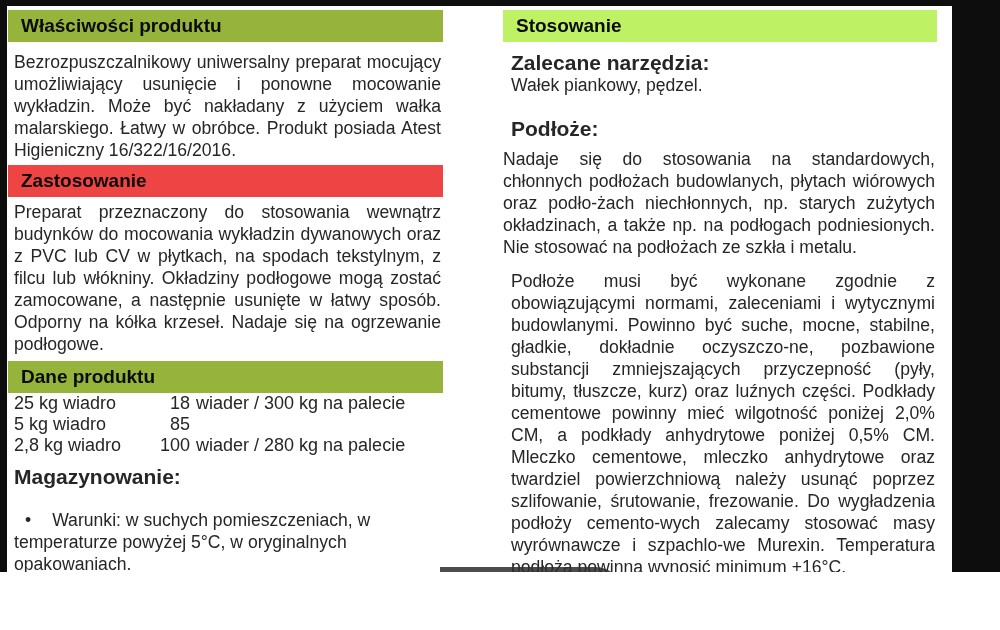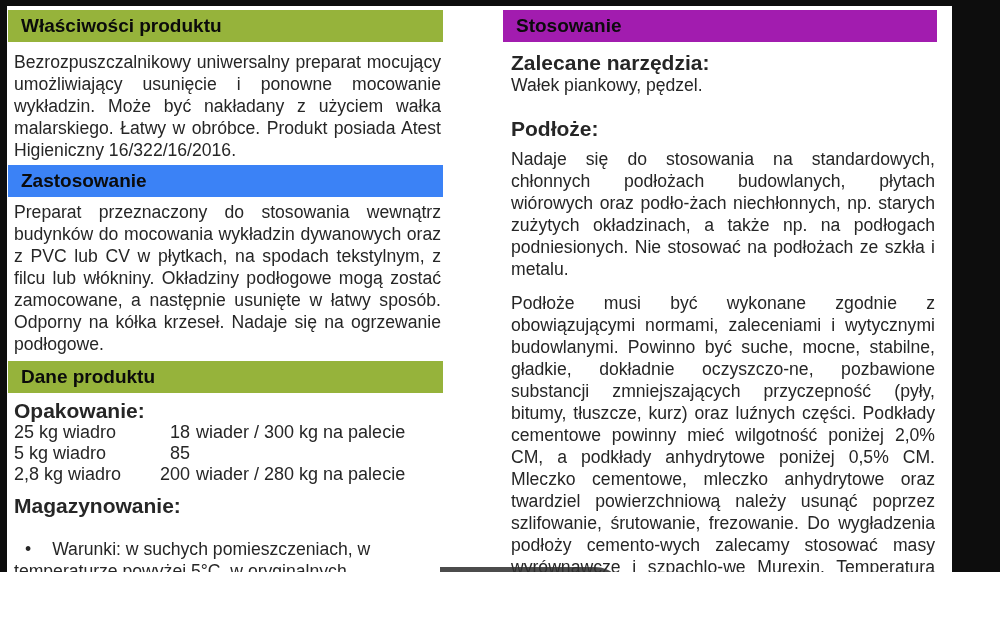--- a/index.html
+++ b/index.html
@@ -67,55 +67,54 @@
 <div id="screen">
 
   <div class="strip" id="strip-top"></div>
   <div class="strip" id="strip-left"></div>
   <div class="strip" id="strip-right"></div>
 
   <div class="col pt10" id="col-left">
     <div class="bar green-bar" style="background: rgb(150, 179, 59);">Właściwości produktu</div>
     <p class="body-text just mt9">Bezrozpuszczalnikowy uniwersalny preparat mocujący umożliwiający usunięcie i ponowne mocowanie wykładzin. Może być nakładany z użyciem wałka malarskiego. Łatwy w obróbce. Produkt posiada Atest Higieniczny 16/322/16/2016.</p>
 
-    <div class="bar green-bar mt4" style="background: #3b82f6;">Zastosowanie</div>
+    <div class="bar green-bar mt4" style="background: #ef4444;">Zastosowanie</div>
     <p class="body-text just mt4">Preparat przeznaczony do stosowania wewnątrz budynków do mocowania wykładzin dywanowych oraz z PVC lub CV w płytkach, na spodach tekstylnym, z filcu lub włókniny. Okładziny podłogowe mogą zostać zamocowane, a następnie usunięte w łatwy sposób. Odporny na kółka krzeseł. Nadaje się na ogrzewanie podłogowe.</p>
 
     <div class="bar green-bar mt6" style="background: rgb(150, 179, 59);">Dane produktu</div>
-    <p class="subhead mt7">Opakowanie:</p>
 
     <div class="pack-row">
       <span class="p-size">25 kg wiadro</span>
       <span class="p-num">18</span>
       <span class="p-detail">wiader / 300 kg na palecie</span>
     </div>
     <div class="pack-row">
       <span class="p-size">5 kg wiadro</span>
       <span class="p-num">85</span>
     </div>
     <div class="pack-row">
       <span class="p-size">2,8 kg wiadro</span>
-      <span class="p-num">200</span>
+      <span class="p-num">100</span>
       <span class="p-detail">wiader / 280 kg na palecie</span>
     </div>
 
     <p class="subhead mt10">Magazynowanie:</p>
     <p class="bullet mt3"><span class="dot">•</span><span>Warunki: w suchych pomieszczeniach, w temperaturze powyżej 5°C, w oryginalnych opakowaniach.</span></p>
     <p class="bullet"><span class="dot">•</span><span>Okres przechowywania: 12 miesięcy od daty produkcji.</span></p>
 
   </div>
 
   <div class="col pt10" id="col-right">
-    <div class="bar green-bar" style="background: #a21caf;">Stosowanie</div>
+    <div class="bar green-bar" style="background: #bef264;">Stosowanie</div>
 
     <p class="subhead mt10" style="margin-left:8px;">Zalecane narzędzia:</p>
     <p class="body-text" style="margin-left:8px;">Wałek piankowy, pędzel.</p>
 
     <p class="subhead mt22" style="margin-left:8px;">Podłoże:</p>
-    <p class="body-text just mt8" style="margin-left:8px;">Nadaje się do stosowania na standardowych, chłonnych podłożach budowlanych, płytach wiórowych oraz podło-żach niechłonnych, np. starych zużytych okładzinach, a także np. na podłogach podniesionych. Nie stosować na podłożach ze szkła i metalu.</p>
+    <p class="body-text just mt8" style="margin-left:0;">Nadaje się do stosowania na standardowych, chłonnych podłożach budowlanych, płytach wiórowych oraz podło-żach niechłonnych, np. starych zużytych okładzinach, a także np. na podłogach podniesionych. Nie stosować na podłożach ze szkła i metalu.</p>
     <p class="body-text just mt12" style="margin-left:8px;">Podłoże musi być wykonane zgodnie z obowiązującymi normami, zaleceniami i wytycznymi budowlanymi. Powinno być suche, mocne, stabilne, gładkie, dokładnie oczyszczo-ne, pozbawione substancji zmniejszających przyczepność (pyły, bitumy, tłuszcze, kurz) oraz luźnych części. Podkłady cementowe powinny mieć wilgotność poniżej 2,0% CM, a podkłady anhydrytowe poniżej 0,5% CM. Mleczko cementowe, mleczko anhydrytowe oraz twardziel powierzchniową należy usunąć poprzez szlifowanie, śrutowanie, frezowanie. Do wygładzenia podłoży cemento-wych zalecamy stosować masy wyrównawcze i szpachlo-we Murexin. Temperatura podłoża powinna wynosić minimum +16°C.</p>
 
     <p class="subhead mt4" style="margin-left:8px;">Przygotowanie podłoża:</p>
     <p class="body-text just" style="margin-left:8px;">Podłoże należy przygotować stosując w razie potrzeby preparaty gruntujące i masy szpachlowe lub wyrównawcze Murexin.</p>
   </div>
 
   <div id="pill-page">
     <span class="lbl">Strona</span>
     <div id="page-box">
       <span>1</span>

